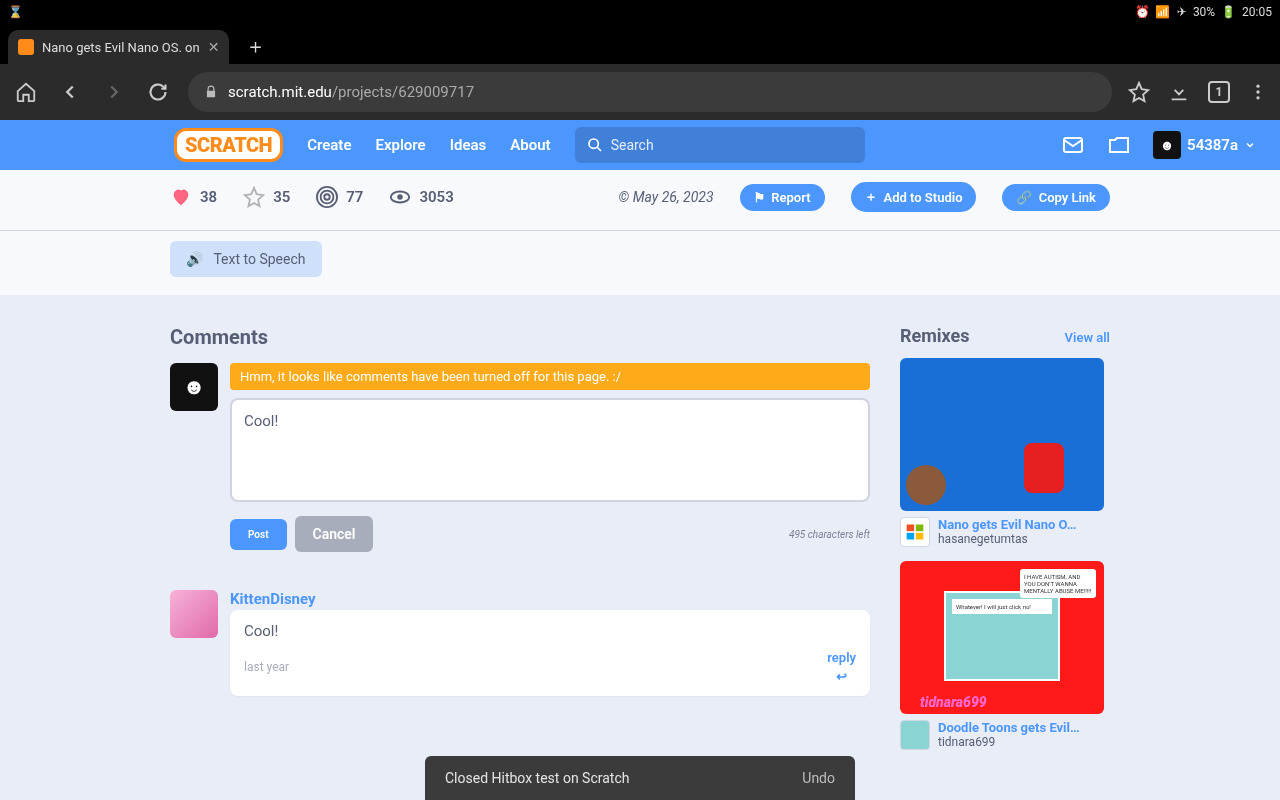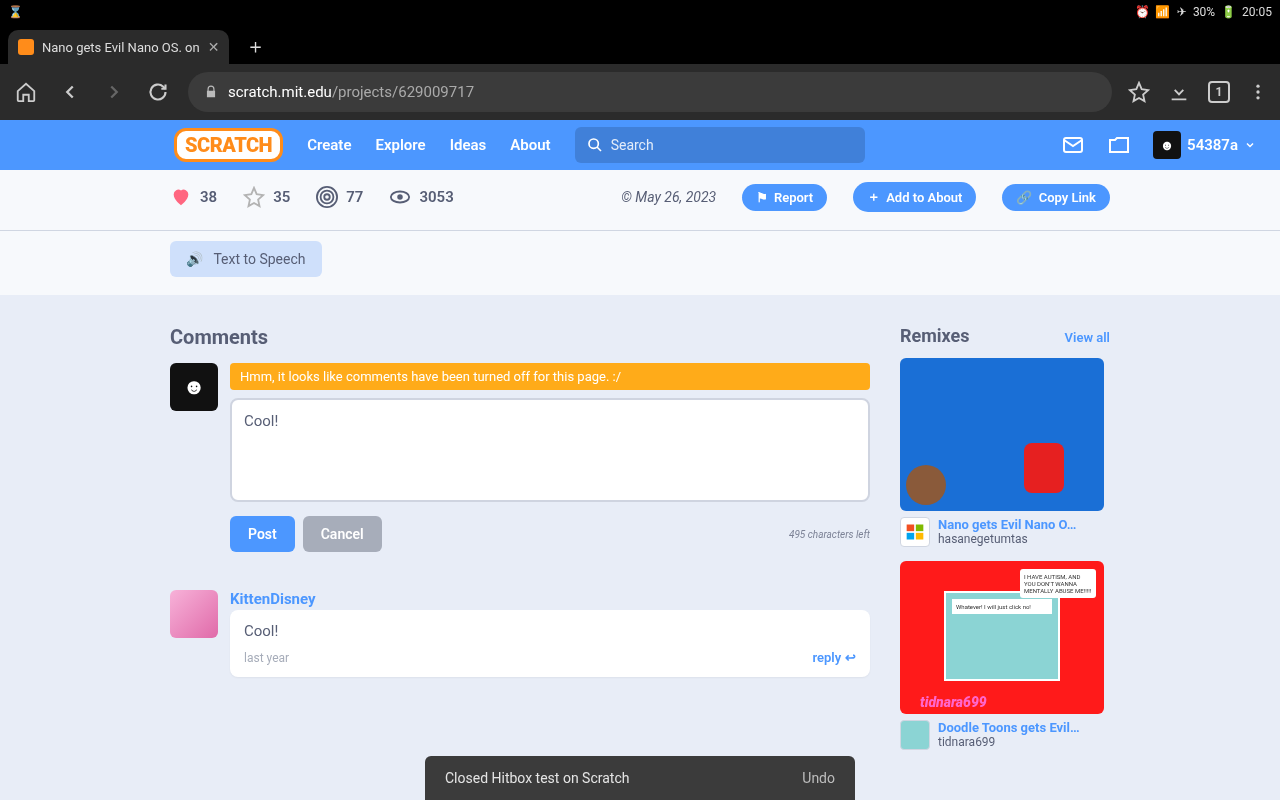--- a/index.html
+++ b/index.html
@@ -62,31 +62,31 @@
 
 .comments-head { display: flex; align-items: center; margin-bottom: 14px; }
 .comments-head h2 { color: #575e75; font-size: 20px; font-weight: 700; text-align: right; }
 
 .compose { display: flex; gap: 12px; }
 .compose .me-avatar { width: 48px; height: 48px; background: #111; border-radius: 6px; display: flex; align-items: center; justify-content: center; color: #fff; font-size: 22px; flex-shrink: 0; }
 .compose-body { flex: 1; }
 .warn-banner { background: #ffab19; color: #fff; border-radius: 4px; padding: 6px 10px; font-size: 13px; margin-bottom: 8px; }
 .comment-box { width: 100%; height: 104px; border: 2px solid #cfd4e0; border-radius: 8px; background: #fff; padding: 12px; font-size: 15px; color: #575e75; resize: none; outline: none; }
 .compose-actions { display: flex; align-items: center; gap: 8px; margin-top: 10px; }
-.btn-post { background: #4c97ff; color: #fff; border: none; border-radius: 6px; padding: 10px 18px; font-size: 14px; font-weight: 600; cursor: pointer; }
+.btn-post { background: #4c97ff; color: #fff; border: none; border-radius: 6px; padding: 10px 18px; font-size: 10px; font-weight: 600; cursor: pointer; }
 .btn-cancel { background: #a7adba; color: #fff; border: none; border-radius: 6px; padding: 10px 18px; font-size: 14px; font-weight: 600; cursor: pointer; }
 .char-left { margin-left: auto; color: #7c8296; font-size: 10px; font-style: italic; }
 
 .comment { display: flex; gap: 12px; margin-top: 38px; }
 .comment .c-avatar { width: 48px; height: 48px; border-radius: 6px; background: linear-gradient(135deg,#f7b2d9,#e06aa9); flex-shrink: 0; }
 .comment .c-box { flex: 1; background: #fff; border-radius: 8px; padding: 12px 14px; box-shadow: 0 1px 2px rgba(0,0,0,0.05); }
 .comment .c-user { color: #4c97ff; font-weight: 700; font-size: 15px; margin-bottom: 2px; }
 .comment .c-text { color: #575e75; font-size: 15px; margin-bottom: 10px; }
 .comment .c-meta { display: flex; align-items: center; color: #a7adba; font-size: 12px; }
-.comment .c-meta .reply { margin-left: auto; color: #4c97ff; font-size: 13px; font-weight: 600; cursor: pointer; display: inline-flex; align-items: center; gap: 4px; }
+.comment .c-meta .reply { margin-left: auto; color: #4c97ff; font-size: 13px; font-weight: 600; cursor: pointer; display: inline-flex; align-items: center; gap: 4px; flex-direction: column; }
 
 .remix-head { display: flex; align-items: baseline; margin-bottom: 12px; }
 .remix-head h2 { color: #575e75; font-size: 18px; font-weight: 700; flex: 1; }
 .remix-head .viewall { color: #4c97ff; font-size: 13px; font-weight: 600; cursor: pointer; }
 
 .remix-card { margin-bottom: 14px; }
 .remix-thumb { width: 204px; height: 153px; border-radius: 6px; background: #1a6fd6; position: relative; overflow: hidden; }
 .remix-thumb.red { background: #ff1a1a; }
 .remix-thumb .dialog { position: absolute; top: 10px; right: 10px; width: 120px; height: 70px; background: #fff; border-radius: 3px; font-size: 8px; padding: 6px; color: #333; }
 .remix-meta { display: flex; gap: 8px; margin-top: 6px; }
@@ -258,21 +258,21 @@
         <span>3053</span>
       </div>
       <div class="filler"></div>
       <span class="date">© May 26, 2023</span>
       <button class="pill-btn">
         <span>⚑</span>
         <span>Report</span>
       </button>
       <button class="pill-btn">
         <span>＋</span>
-        <span>Add to About</span>
+        <span>Add to Studio</span>
       </button>
       <button class="pill-btn">
         <span>🔗</span>
         <span>Copy Link</span>
       </button>
     </div>
   </div>
 
   <div class="tts-row">
     <div class="tts-inner">

